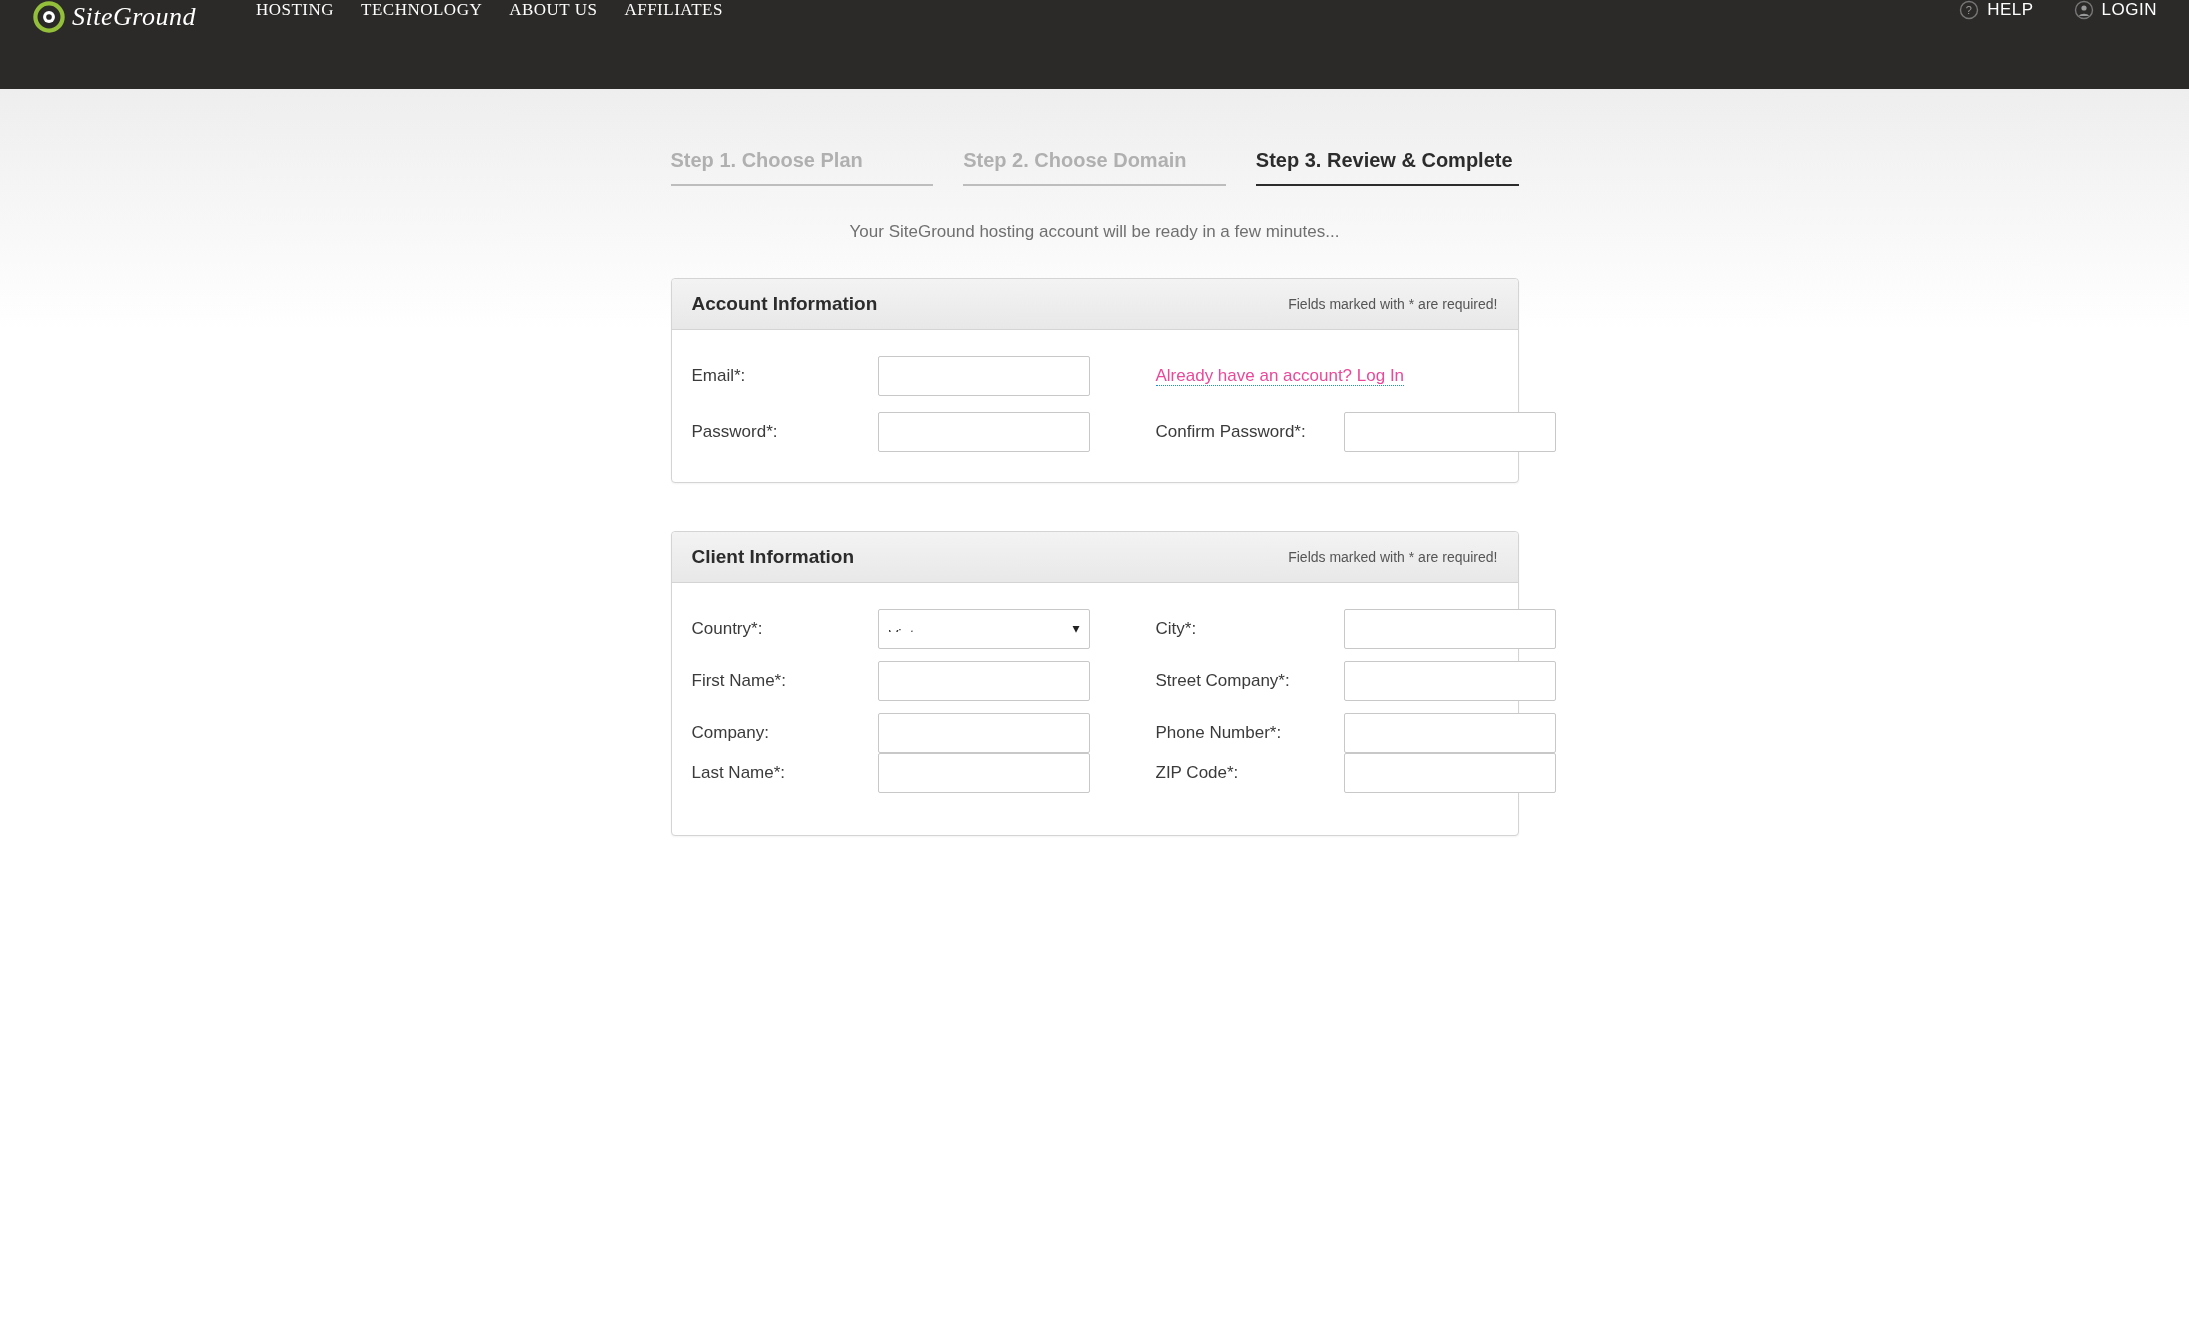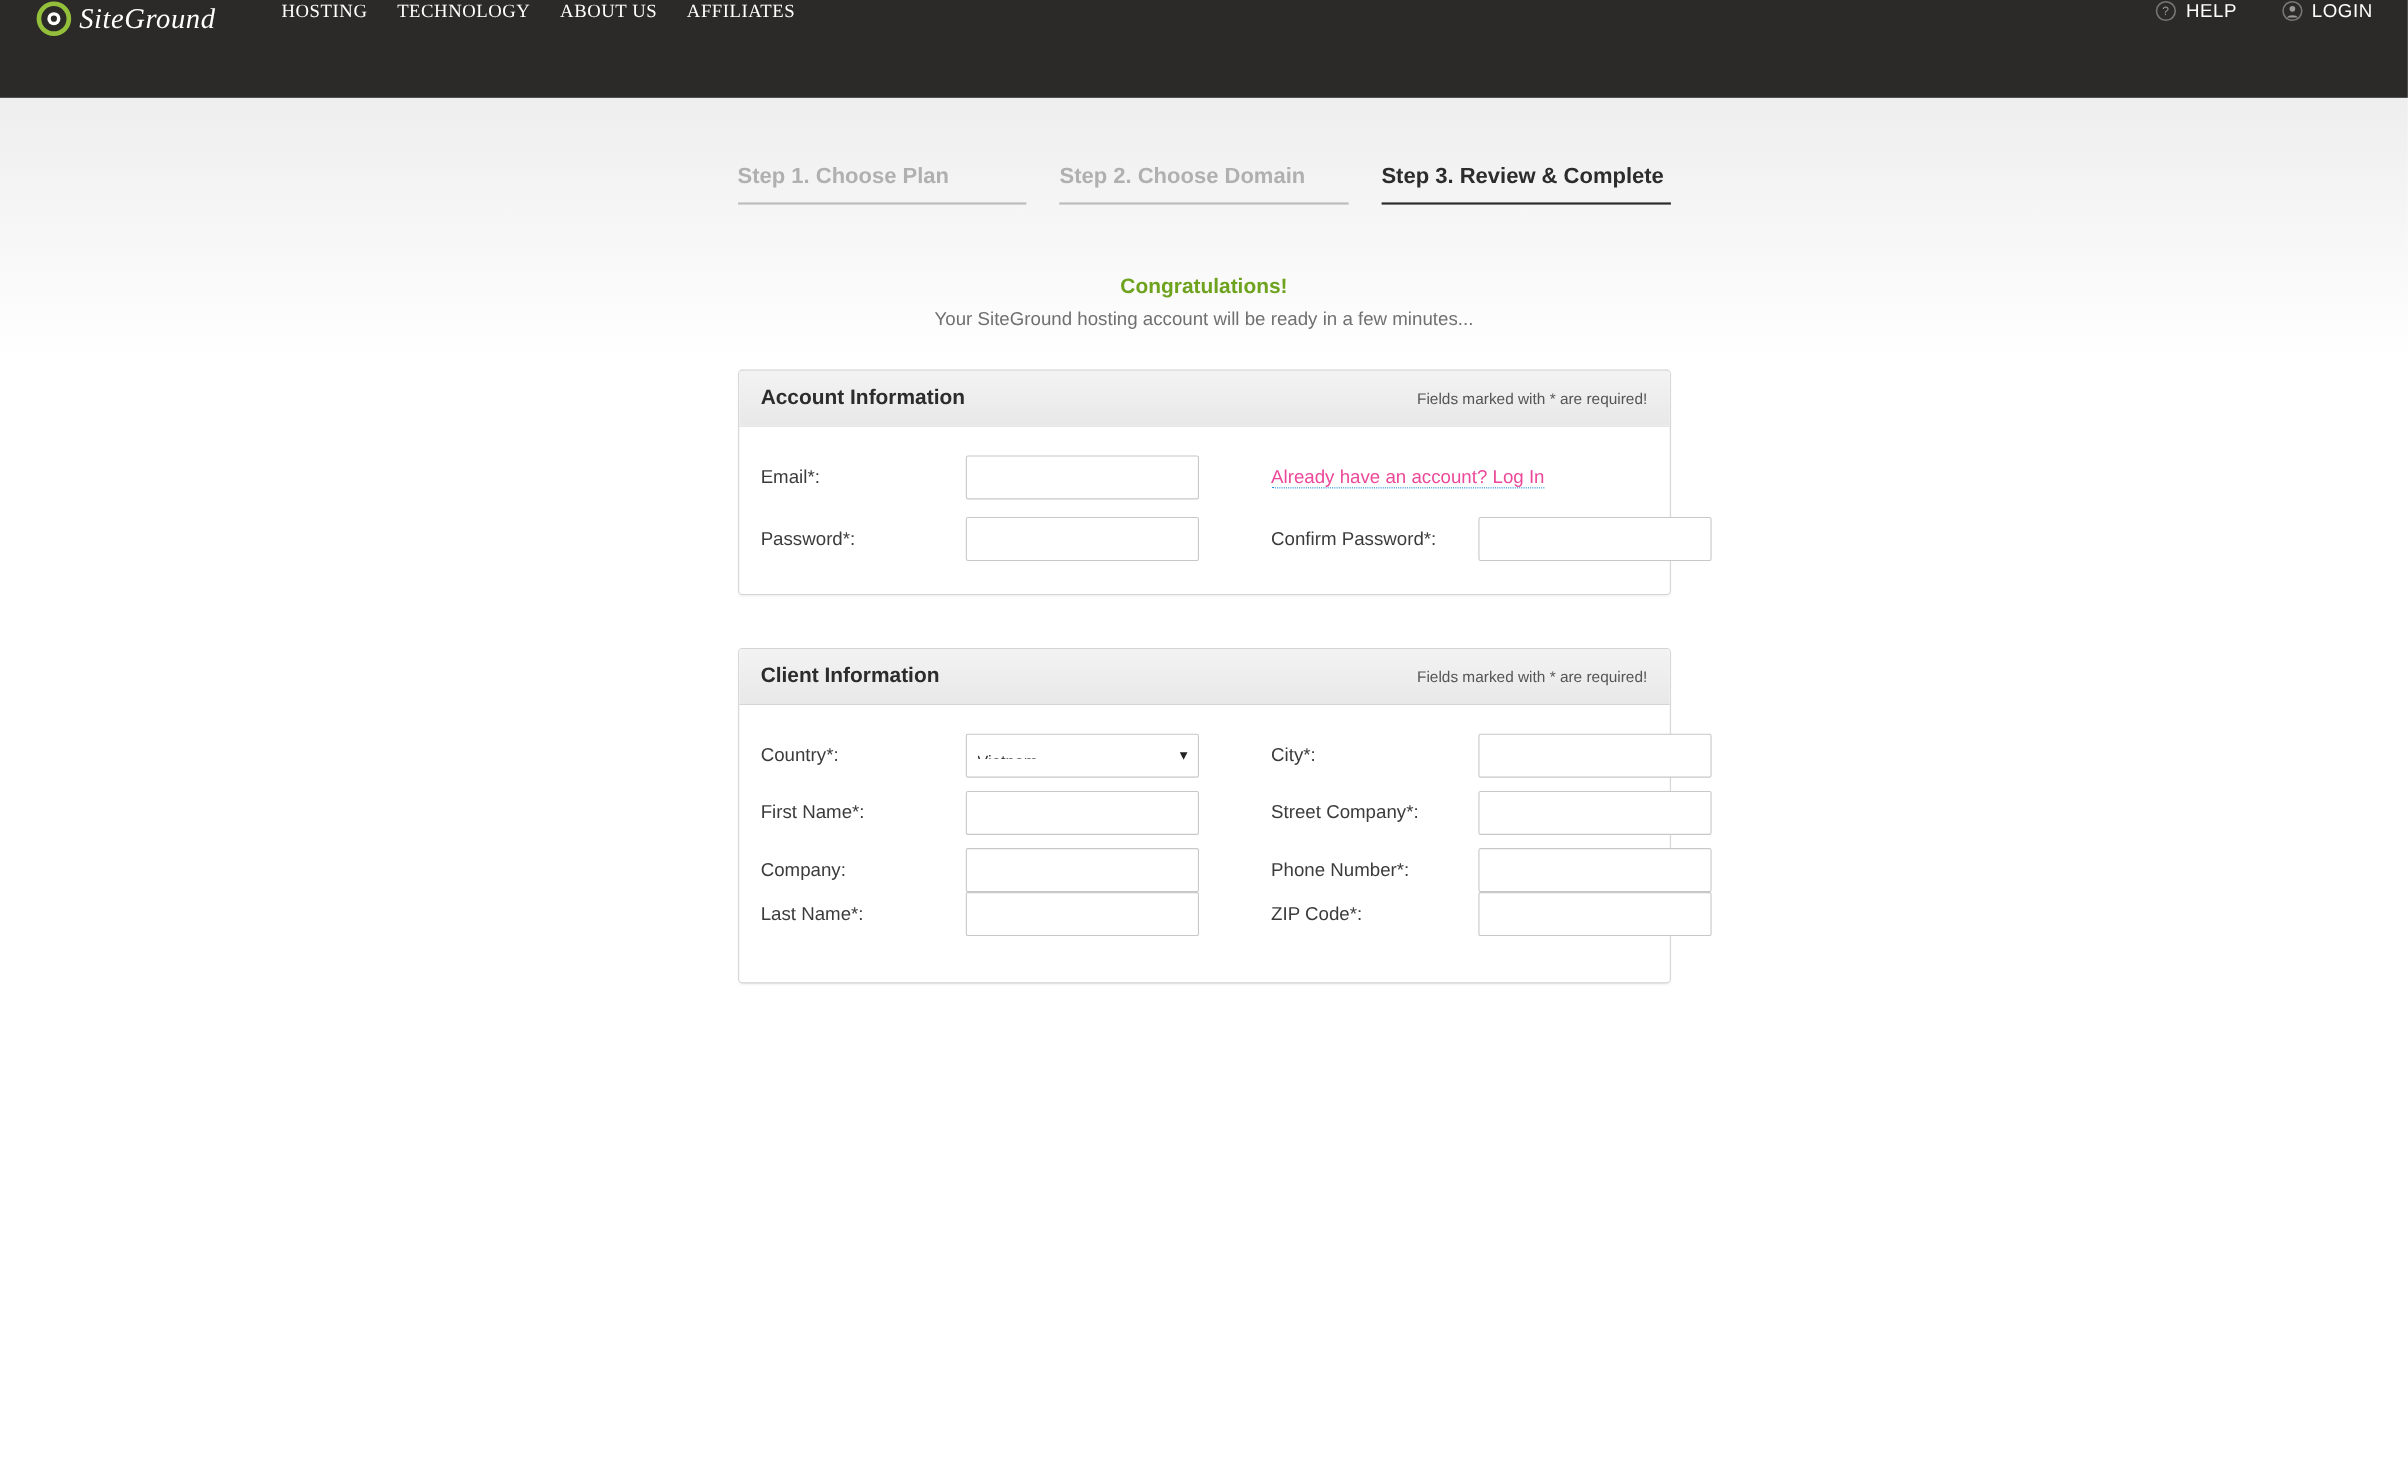--- a/index.html
+++ b/index.html
@@ -66,21 +66,21 @@
       background: linear-gradient(#eeeeee 0%, #ffffff 240px);
       min-height: calc(100vh - 89px);
       padding-top: 60px;
     }
     .wrap { width: 848px; margin: 0 auto; }
 
     
     .steps {
       display: flex;
       gap: 30px;
-      margin-bottom: 64px;
+      margin-bottom: 36px;
     }
     .step {
       flex: 1;
       padding-bottom: 12px;
       border-bottom: 2px solid #bdbdbd;
       font-size: 20px;
       font-weight: 700;
       color: #b0b0b0;
     }
     .step.active {
@@ -232,21 +232,20 @@
 
 <div class="content">
   <div class="wrap">
 
     <div class="steps">
       <div class="step">Step 1. Choose Plan</div>
       <div class="step">Step 2. Choose Domain</div>
       <div class="step active">Step 3. Review &amp; Complete</div>
     </div>
 
-    <div class="congrats">Congratulations!</div>
     <div class="subline">Your SiteGround hosting account will be ready in a few minutes...</div>
 
     <div class="panel">
       <div class="panel-head">
         <h2>Account Information</h2>
         <span class="req">Fields marked with * are required!</span>
       </div>
       <div class="panel-body">
 
         <div class="row">

